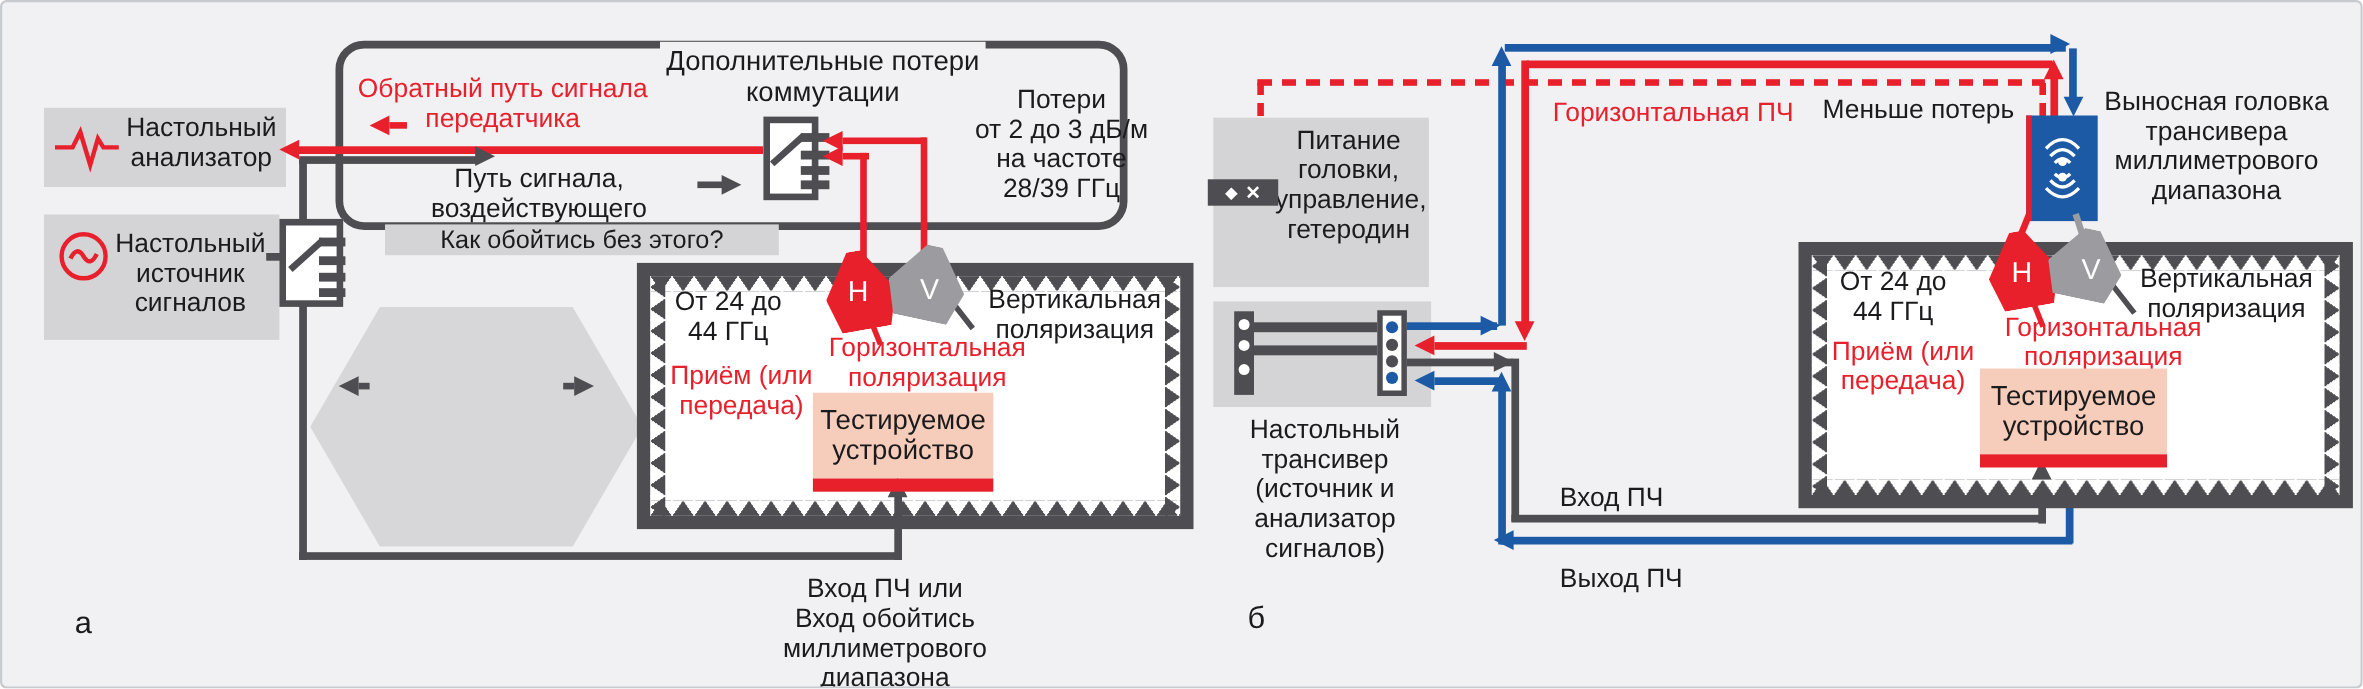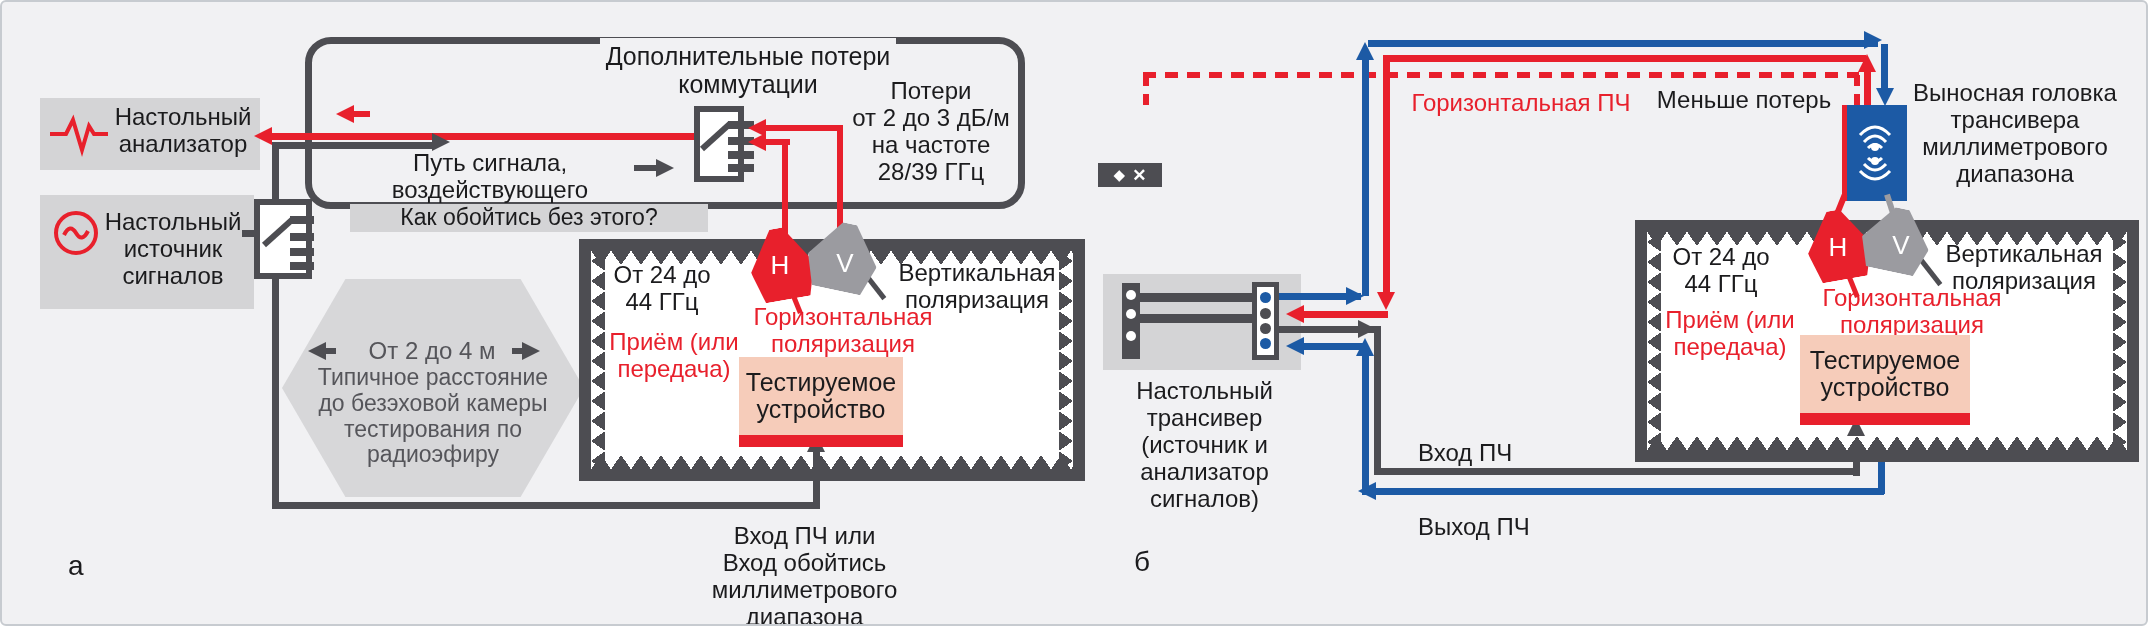--- a/index.html
+++ b/index.html
@@ -75,25 +75,27 @@
     <div class="txt" style="left:58px;top:14px;width:150px">Настольный
 источник
 сигналов</div>
   </div>
 
   <div class="callout" style="left:303px;top:35px;width:706px;height:158px"></div>
 
   <div class="txt" style="left:598px;top:36px;width:296px;background:var(--bg);padding:4px 0;font-size:25px">Дополнительные потери
 коммутации</div>
 
-  <div class="txt" style="left:838px;top:76px;width:182px">Потери
+  <div class="txt" style="left:872px;top:76px;width:182px">Потери
 от 2 до 3 дБ/м
 на частоте
 28/39 ГГц</div>
 
+  <div class="txt c-red" style="left:310px;top:66px;width:290px;color:var(--red)">Обратный путь сигнала
+передатчика</div>
   <div class="ah ahl c-red" style="left:334px;top:103px"></div>
   <div class="ln c-red" style="left:352px;top:109px;width:16px;height:6px"></div>
 
   <div class="sw" style="left:252px;top:197px;width:58px;height:80px"></div>
   <div class="lever" style="left:262px;top:240px;width:40px"></div>
   <div class="pin" style="left:288px;top:214px;width:24px"></div>
   <div class="pin" style="left:288px;top:231px;width:24px"></div>
   <div class="pin" style="left:288px;top:246px;width:24px"></div>
   <div class="pin" style="left:288px;top:260px;width:24px"></div>
   <div class="ln c-dk" style="left:240px;top:228px;width:14px;height:7px"></div>
@@ -121,29 +123,24 @@
   <div class="pin" style="left:726px;top:162px;width:26px"></div>
 
   <div class="ah ahl c-red" style="left:746px;top:117px"></div>
   <div class="ln c-red" style="left:764px;top:123px;width:76px;height:6px"></div>
   <div class="ln c-red" style="left:835px;top:123px;width:6px;height:114px"></div>
   <div class="ah ahl c-red" style="left:746px;top:131px"></div>
   <div class="ln c-red" style="left:764px;top:137px;width:24px;height:6px"></div>
   <div class="ln c-red" style="left:780px;top:137px;width:6px;height:104px"></div>
 
   <div class="bigarrow" style="left:280px;top:277px;width:302px;height:218px"></div>
-  <div class="txt" style="left:330px;top:336px;width:200px;color:#55555a">От 2 до 4 м</div>
   <div class="ah ahl c-dk" style="left:306px;top:340px"></div>
   <div class="ln c-dk" style="left:324px;top:346px;width:10px;height:6px"></div>
   <div class="ah ahr c-dk" style="left:520px;top:340px"></div>
   <div class="ln c-dk" style="left:510px;top:346px;width:10px;height:6px"></div>
-  <div class="txt" style="left:300px;top:363px;width:262px;font-size:23px;color:#55555a">Типичное расстояние
-до безэховой камеры
-тестирования по
-радиоэфиру</div>
 
   <div class="chamber" style="left:577px;top:237px;width:506px;height:242px">
     <div class="ch-in">
       <div class="zz t"></div>
       <div class="zz b"></div>
       <div class="zz l"></div>
       <div class="zz r"></div>
     </div>
   </div>
 
@@ -168,20 +165,26 @@
   <div class="horn" style="left:748px;top:226px;width:64px;height:72px;background:var(--red);transform:rotate(-10deg)"></div>
   <div class="horn" style="left:806px;top:221px;width:70px;height:68px;background:var(--gray-horn);transform:rotate(12deg)"></div>
   <div class="horn-letter" style="left:763px;top:248px">H</div>
   <div class="horn-letter" style="left:828px;top:246px">V</div>
 
   <div class="txt" style="left:630px;top:521px;width:345px">Вход ПЧ или
 Вход обойтись миллиметрового
 диапазона</div>
   <div class="figlab" style="left:66px;top:548px">а</div>
 
+  <div class="gbox" style="left:1101px;top:105px;width:196px;height:154px">
+    <div class="txt" style="left:56px;top:8px;width:134px">Питание
+головки,
+управление,
+гетеродин</div>
+  </div>
   <div class="badge" style="left:1096px;top:161px;width:64px;height:24px">
     <span>◆</span>
     <span class="bx">✕</span>
   </div>
 
   <div class="dash-v c-red" style="left:1141px;top:73px;height:34px"></div>
   <div class="dash-h c-red" style="left:1141px;top:70px;width:716px"></div>
   <div class="dash-v c-red" style="left:1852px;top:73px;height:32px"></div>
 
   <div class="txt" style="left:1398px;top:88px;width:242px;color:var(--red)">Горизонтальная ПЧ</div>

